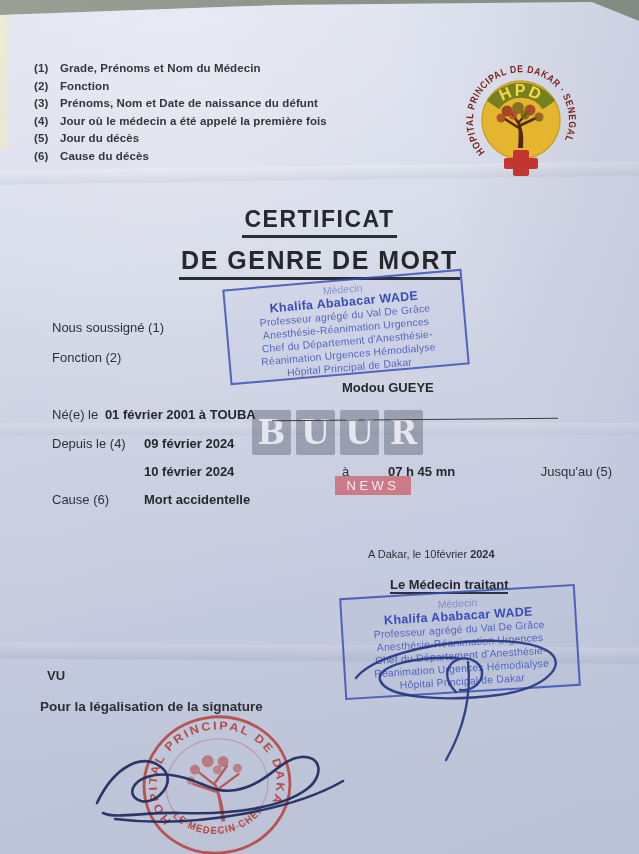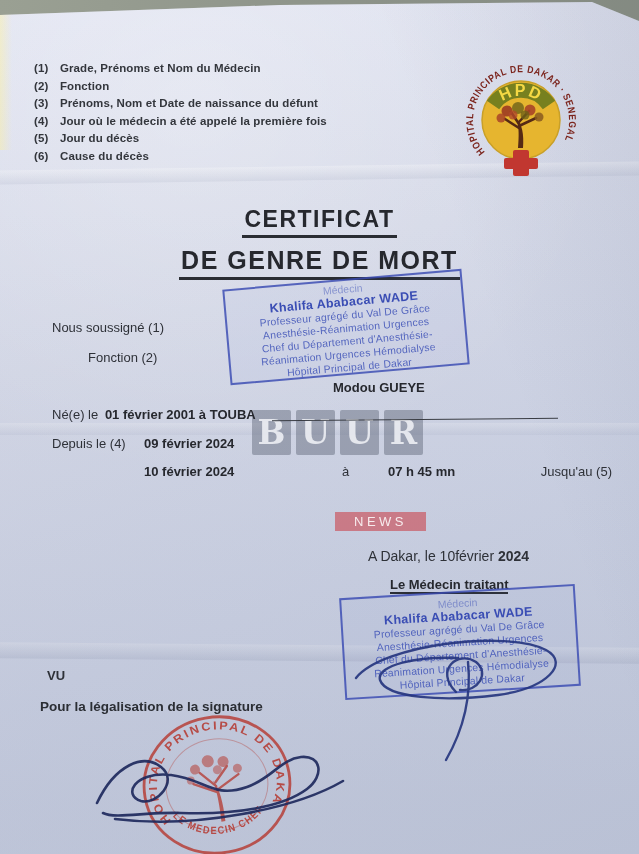--- a/index.html
+++ b/index.html
@@ -54,36 +54,36 @@
   .blue-stamp { position:absolute; z-index:5; text-align:center; color:#3f53b8;
             border:2.6px solid rgba(57,74,178,0.82); background:rgba(90,110,200,0.045);
             padding:2px 4px; }
   .blue-stamp .st-rank { font-size:10.5px; opacity:0.5; line-height:12px; }
   .blue-stamp .st-name { font-size:12.5px; font-weight:700; letter-spacing:0.3px; line-height:14px; color:#3a4db4; }
   .blue-stamp .st-line { font-size:10.4px; line-height:13px; opacity:0.85; letter-spacing:0.2px; }
   .stamp1 { left:226px; top:279px; width:240px; height:96px; transform:rotate(-5deg); }
   .stamp2 { left:342px; top:591px; width:236px; height:102px; transform:rotate(-3.5deg); padding-top:4px; }
 
   
-  .place-date { position:absolute; left:368px; top:548px; font-size:14px; color:#2e3138; z-index:4; }
+  .place-date { position:absolute; left:368px; top:548px; font-size:11px; color:#2e3138; z-index:4; }
   .place-date b { font-weight:700; }
   .traitant { position:absolute; left:390px; top:577px; font-size:13px; font-weight:700; color:#26282e;
             border-bottom:2px solid #2b2e35; padding-bottom:0; z-index:4; }
   .vu { position:absolute; left:47px; top:668px; font-size:13px; font-weight:700; color:#2e3138; z-index:4; }
   .legalisation { position:absolute; left:40px; top:699px; font-size:13.5px; font-weight:700; color:#2b2e34; z-index:4; }
 
   
   .buur { position:absolute; left:252px; top:410px; display:flex; gap:5px; z-index:3; }
   .buur .wbox { width:39px; height:45px; background:rgba(72,78,98,0.38); border-radius:2px;
             display:flex; align-items:center; justify-content:center;
             font-family:"DejaVu Serif", serif; font-weight:700; font-size:33px;
             color:rgba(247,249,253,0.80); }
-  .news { position:absolute; left:335px; top:476px; width:91px; height:19px; z-index:3;
+  .news { position:absolute; left:335px; top:476px; width:76px; height:19px; z-index:3;
             background:rgba(202,54,62,0.55); color:rgba(255,255,255,0.85);
-            font-size:13px; letter-spacing:3.5px; text-align:center; line-height:19px;margin-top:36px; }
+            font-size:13px; letter-spacing:3.5px; text-align:center; line-height:19px; }
 
   .svg-abs { position:absolute; z-index:5; }
   .sig { position:absolute; z-index:6; }
 </style>
 </head>
 <body>
 
 <div class="scene">
   <div class="paper">
     <div class="light-leak"></div>
@@ -153,38 +153,42 @@
 
     <div class="buur">
       <div class="wbox">B</div>
       <div class="wbox">U</div>
       <div class="wbox">U</div>
       <div class="wbox">R</div>
     </div>
     <div class="news">NEWS</div>
 
     <div class="brow" style="top:320px;">Nous soussigné (1)</div>
-    <div class="brow" style="top:350px;margin-left:36px;">Fonction (2)</div>
+    <div class="brow" style="top:350px;">Fonction (2)</div>
     <div class="brow" style="top:380px; width:540px;">
-      <span class="bval abs" style="left:261px; top:0;padding-left:20px;">Modou GUEYE</span>
+      <span class="bval abs" style="left:270px; top:0;padding-left:20px;">Modou GUEYE</span>
     </div>
     <div class="brow" style="top:407px;">
       <span>Né(e) le</span>
       <span class="bval" style="margin-left:3px;">01 février 2001 à TOUBA</span>
     </div>
     <div class="birth-underline"></div>
     <div class="brow" style="top:436px; width:540px;">
       <span>Depuis le (4)</span>
       <span class="bval abs" style="left:92px; top:0;">09 février 2024</span>
     </div>
     <div class="brow" style="top:464px; width:560px;text-align:right;">
       <span>Jusqu'au (5)</span>
       <span class="bval abs" style="left:92px; top:0;">10 février 2024</span>
       <span class="abs" style="left:290px; top:0;">à</span>
       <span class="bval abs" style="left:336px; top:0;">07 h 45 mn</span>
+    </div>
+    <div class="brow" style="top:492px; width:540px;">
+      <span>Cause (6)</span>
+      <span class="bval abs" style="left:92px; top:0;">Mort accidentelle</span>
     </div>
 
     <div class="blue-stamp stamp1">
       <div class="st-rank">Médecin</div>
       <div class="st-name">Khalifa Ababacar WADE</div>
       <div class="st-line">Professeur agrégé du Val De Grâce</div>
       <div class="st-line">Anesthésie-Réanimation Urgences</div>
       <div class="st-line">Chef du Département d'Anesthésie-</div>
       <div class="st-line">Réanimation Urgences Hémodialyse</div>
       <div class="st-line">Hôpital Principal de Dakar</div>

